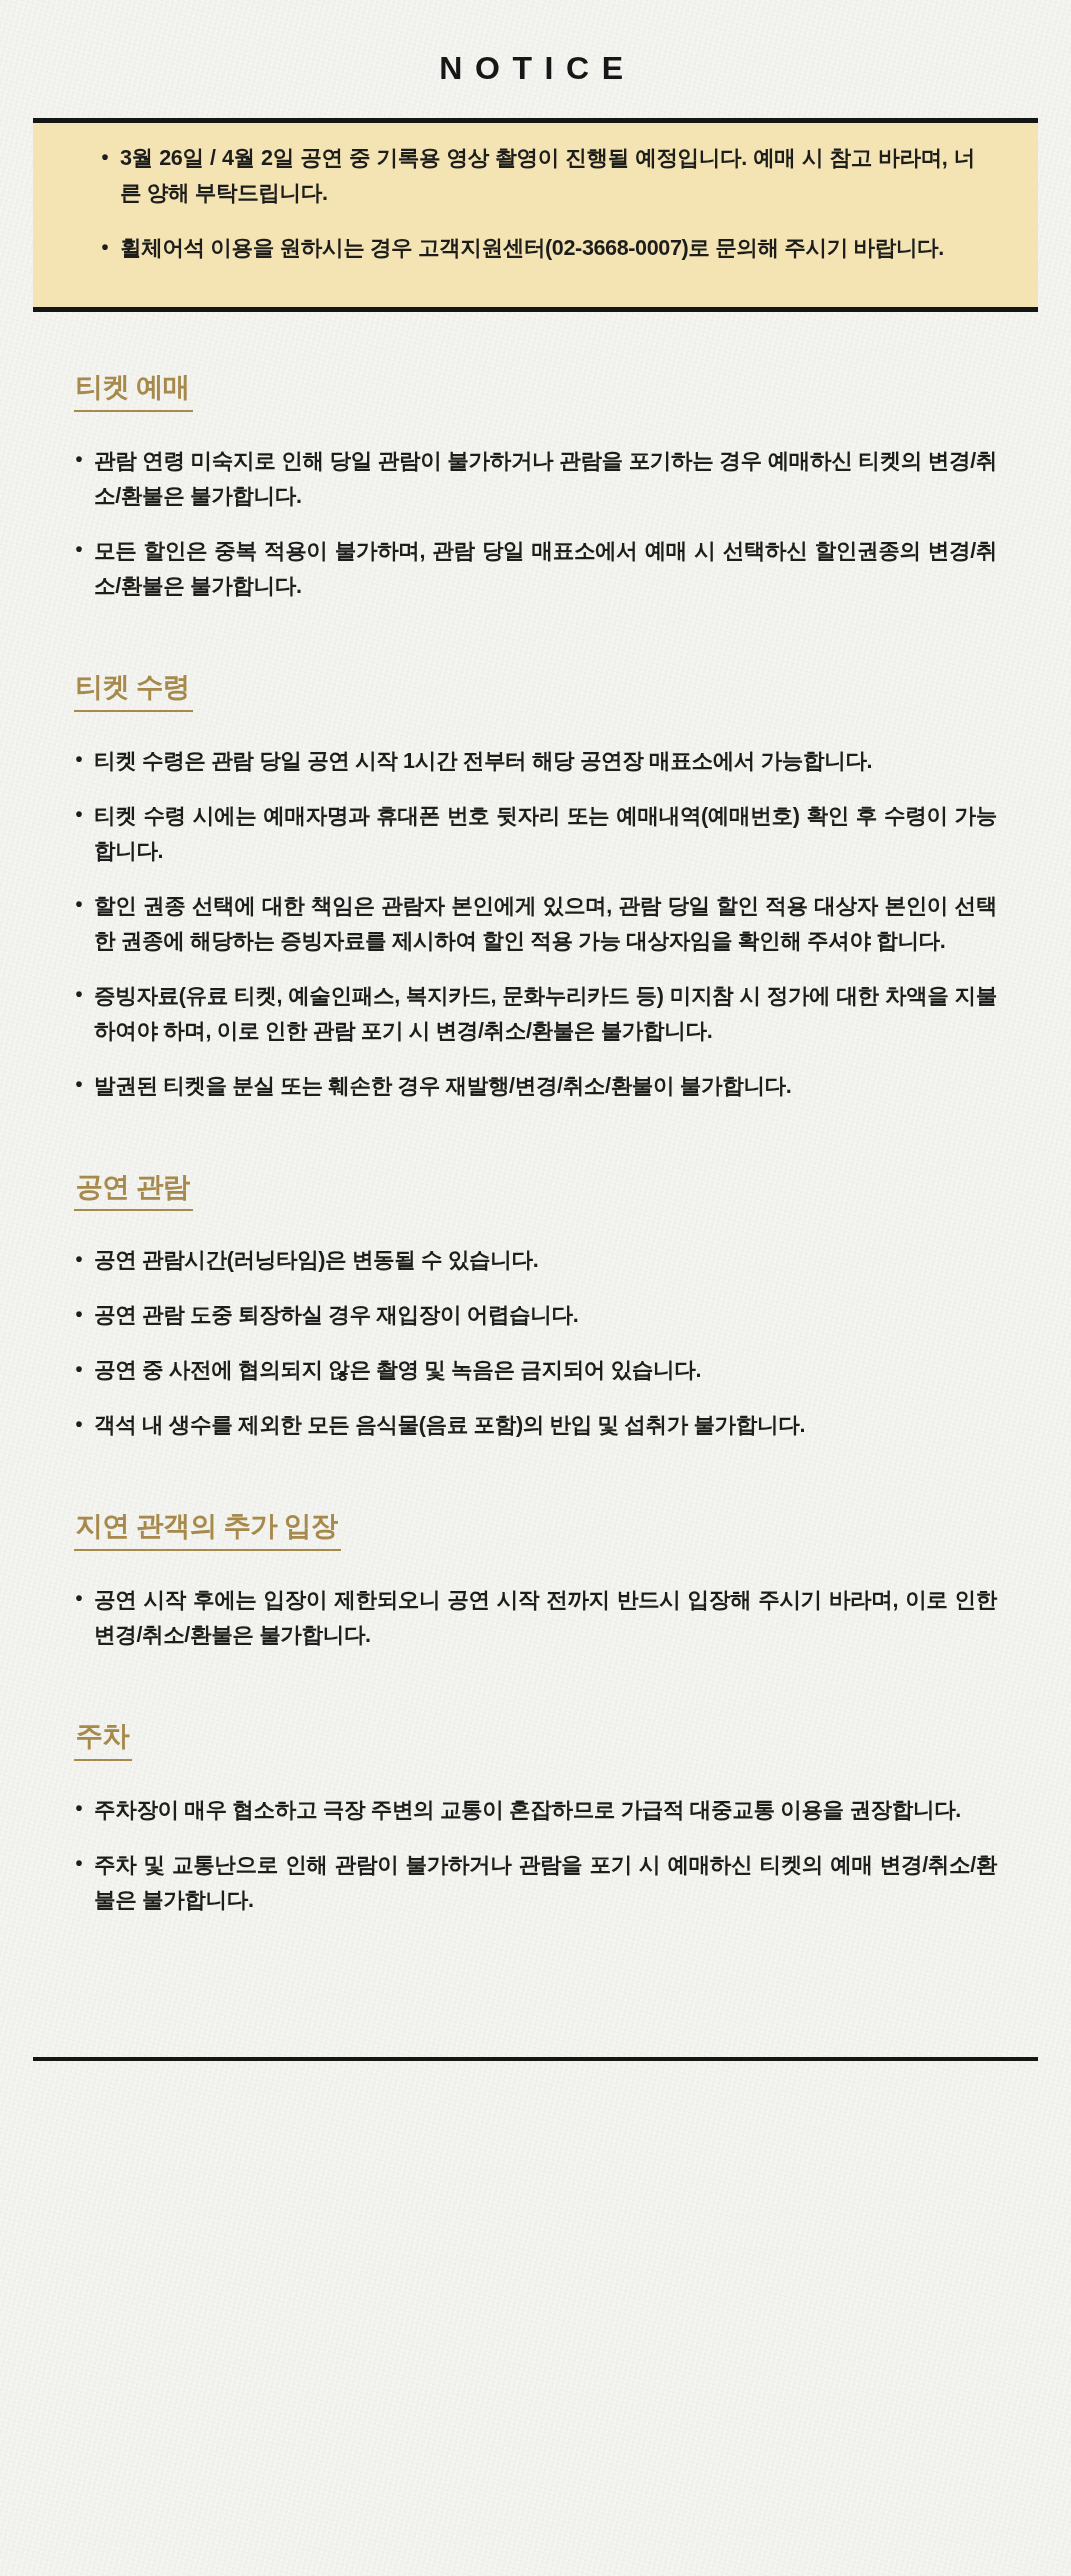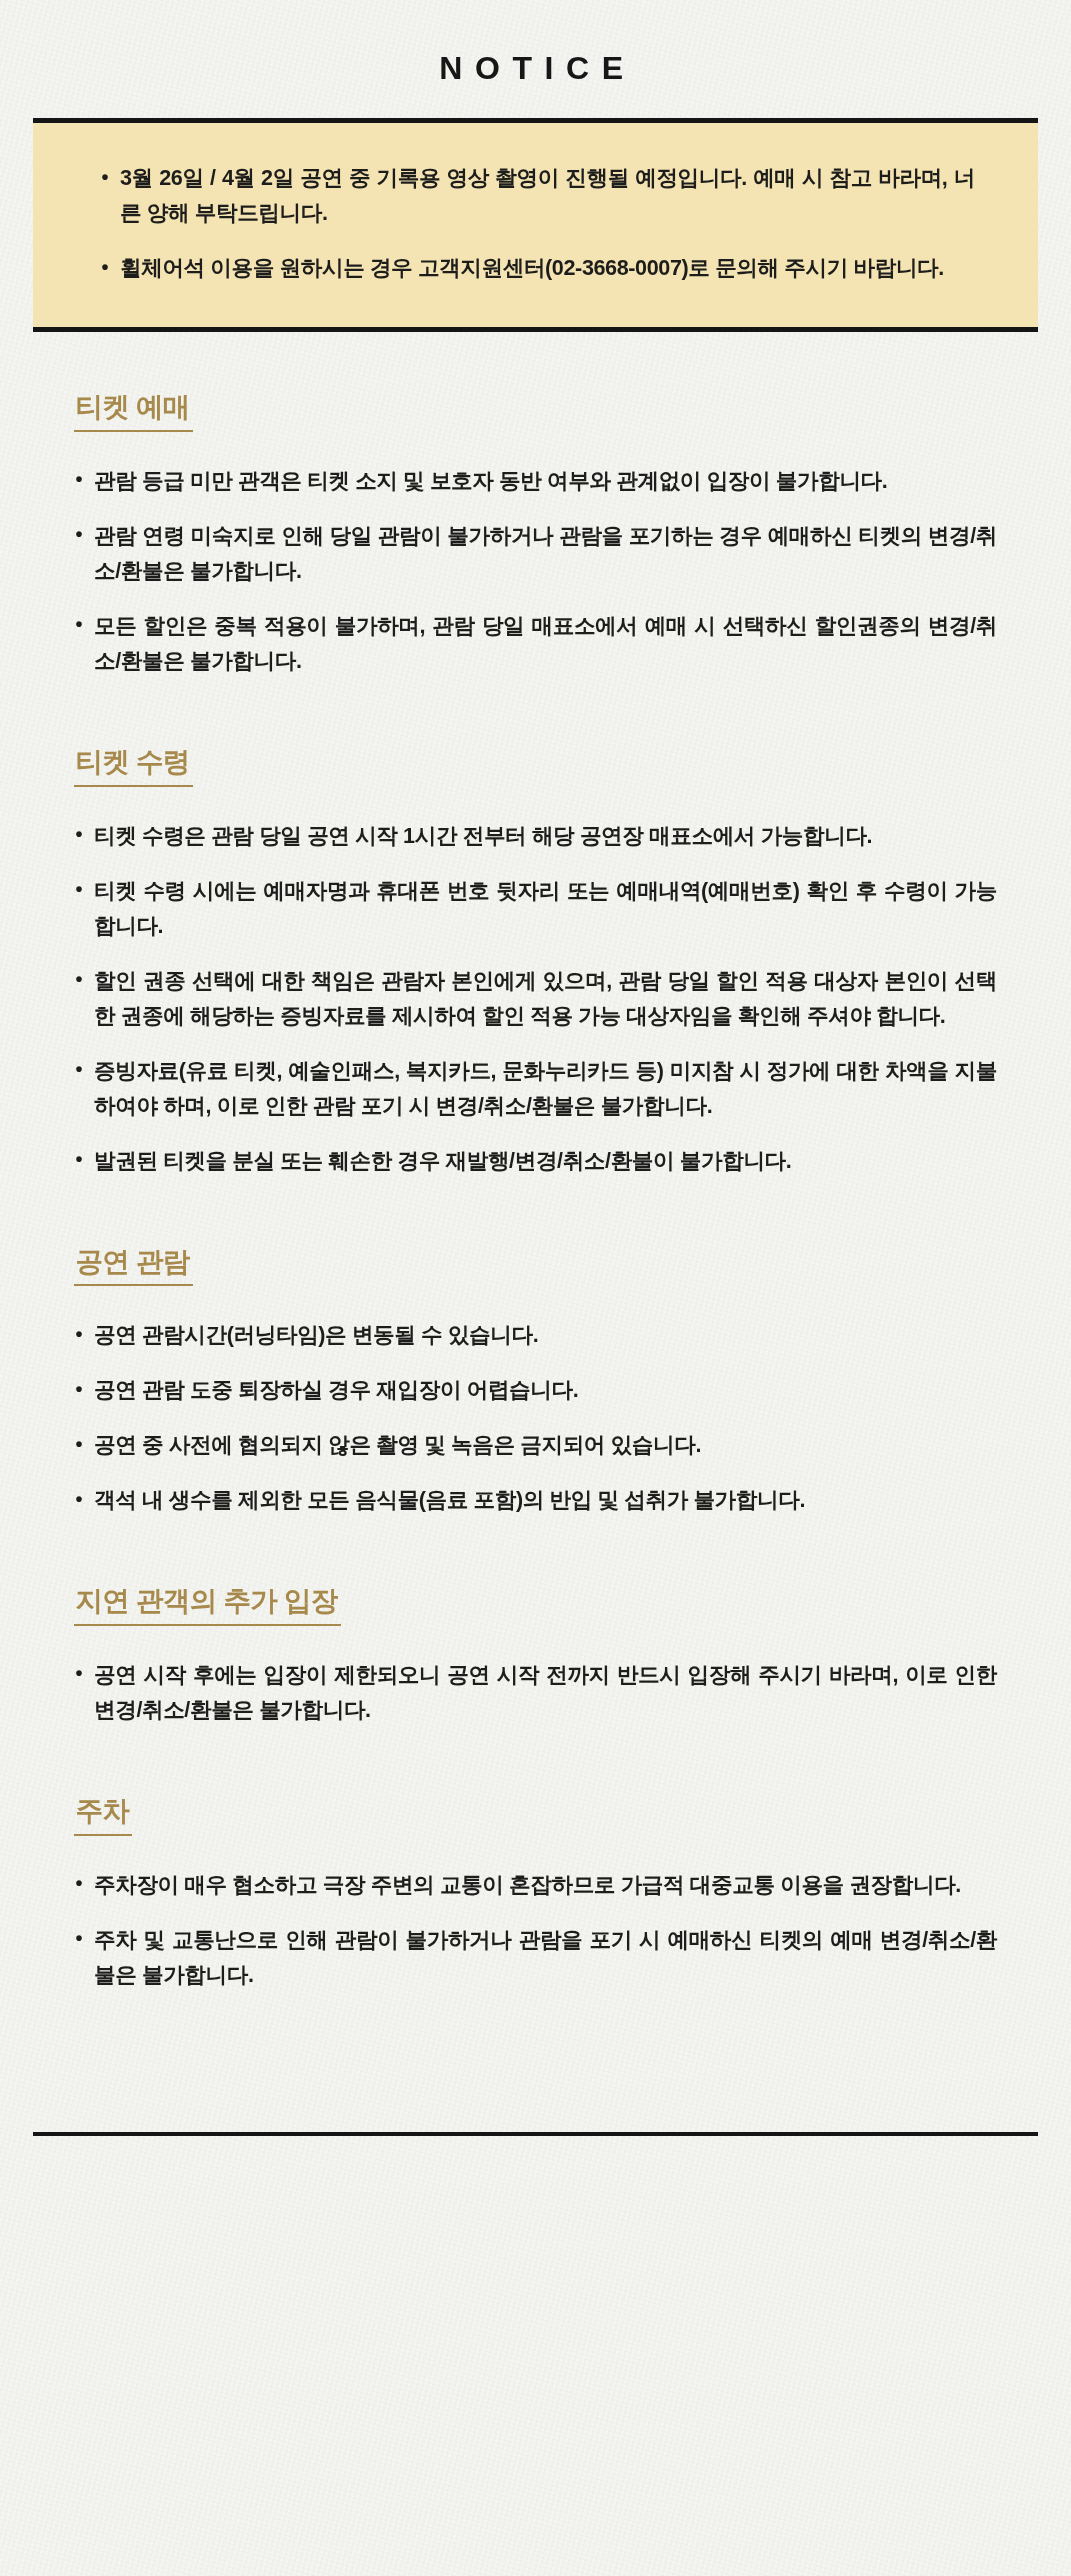--- a/index.html
+++ b/index.html
@@ -31,21 +31,21 @@
     padding-left:4px; 
     color:#171717;
     line-height:1.2;
   }
 
   .top-box{
     margin:31px 33px 8px;
     background:var(--box-bg);
     border-top:5.2px solid var(--line);
     border-bottom:5.2px solid var(--line);
-    padding:37px 63px 42px 67px;
+    padding:17px 63px 42px 67px;
   }
 
   .bullets{list-style:none;}
   .bullets li{
     position:relative;
     padding-left:20px;
     font-size:21.6px;
     line-height:35px;
     letter-spacing:-0.4px;
     text-align:justify;
@@ -101,21 +101,20 @@
       <li>3월 26일 / 4월 2일 공연 중 기록용 영상 촬영이 진행될 예정입니다. 예매 시 참고 바라며, 너른 양해 부탁드립니다.</li>
       <li>휠체어석 이용을 원하시는 경우 고객지원센터(02-3668-0007)로 문의해 주시기 바랍니다.</li>
     </ul>
   </section>
 
   <main class="content">
 
     <section class="sec">
       <h2 class="sec-title">티켓 예매</h2>
       <ul class="bullets">
-        <li>관람 등급 미만 관객은 티켓 소지 및 보호자 동반 여부와 관계없이 입장이 불가합니다.</li>
         <li>관람 연령 미숙지로 인해 당일 관람이 불가하거나 관람을 포기하는 경우 예매하신 티켓의 변경/취소/환불은 불가합니다.</li>
         <li>모든 할인은 중복 적용이 불가하며, 관람 당일 매표소에서 예매 시 선택하신 할인권종의 변경/취소/환불은 불가합니다.</li>
       </ul>
     </section>
 
     <section class="sec">
       <h2 class="sec-title">티켓 수령</h2>
       <ul class="bullets">
         <li>티켓 수령은 관람 당일 공연 시작 1시간 전부터 해당 공연장 매표소에서 가능합니다.</li>
         <li>티켓 수령 시에는 예매자명과 휴대폰 번호 뒷자리 또는 예매내역(예매번호) 확인 후 수령이 가능합니다.</li>

